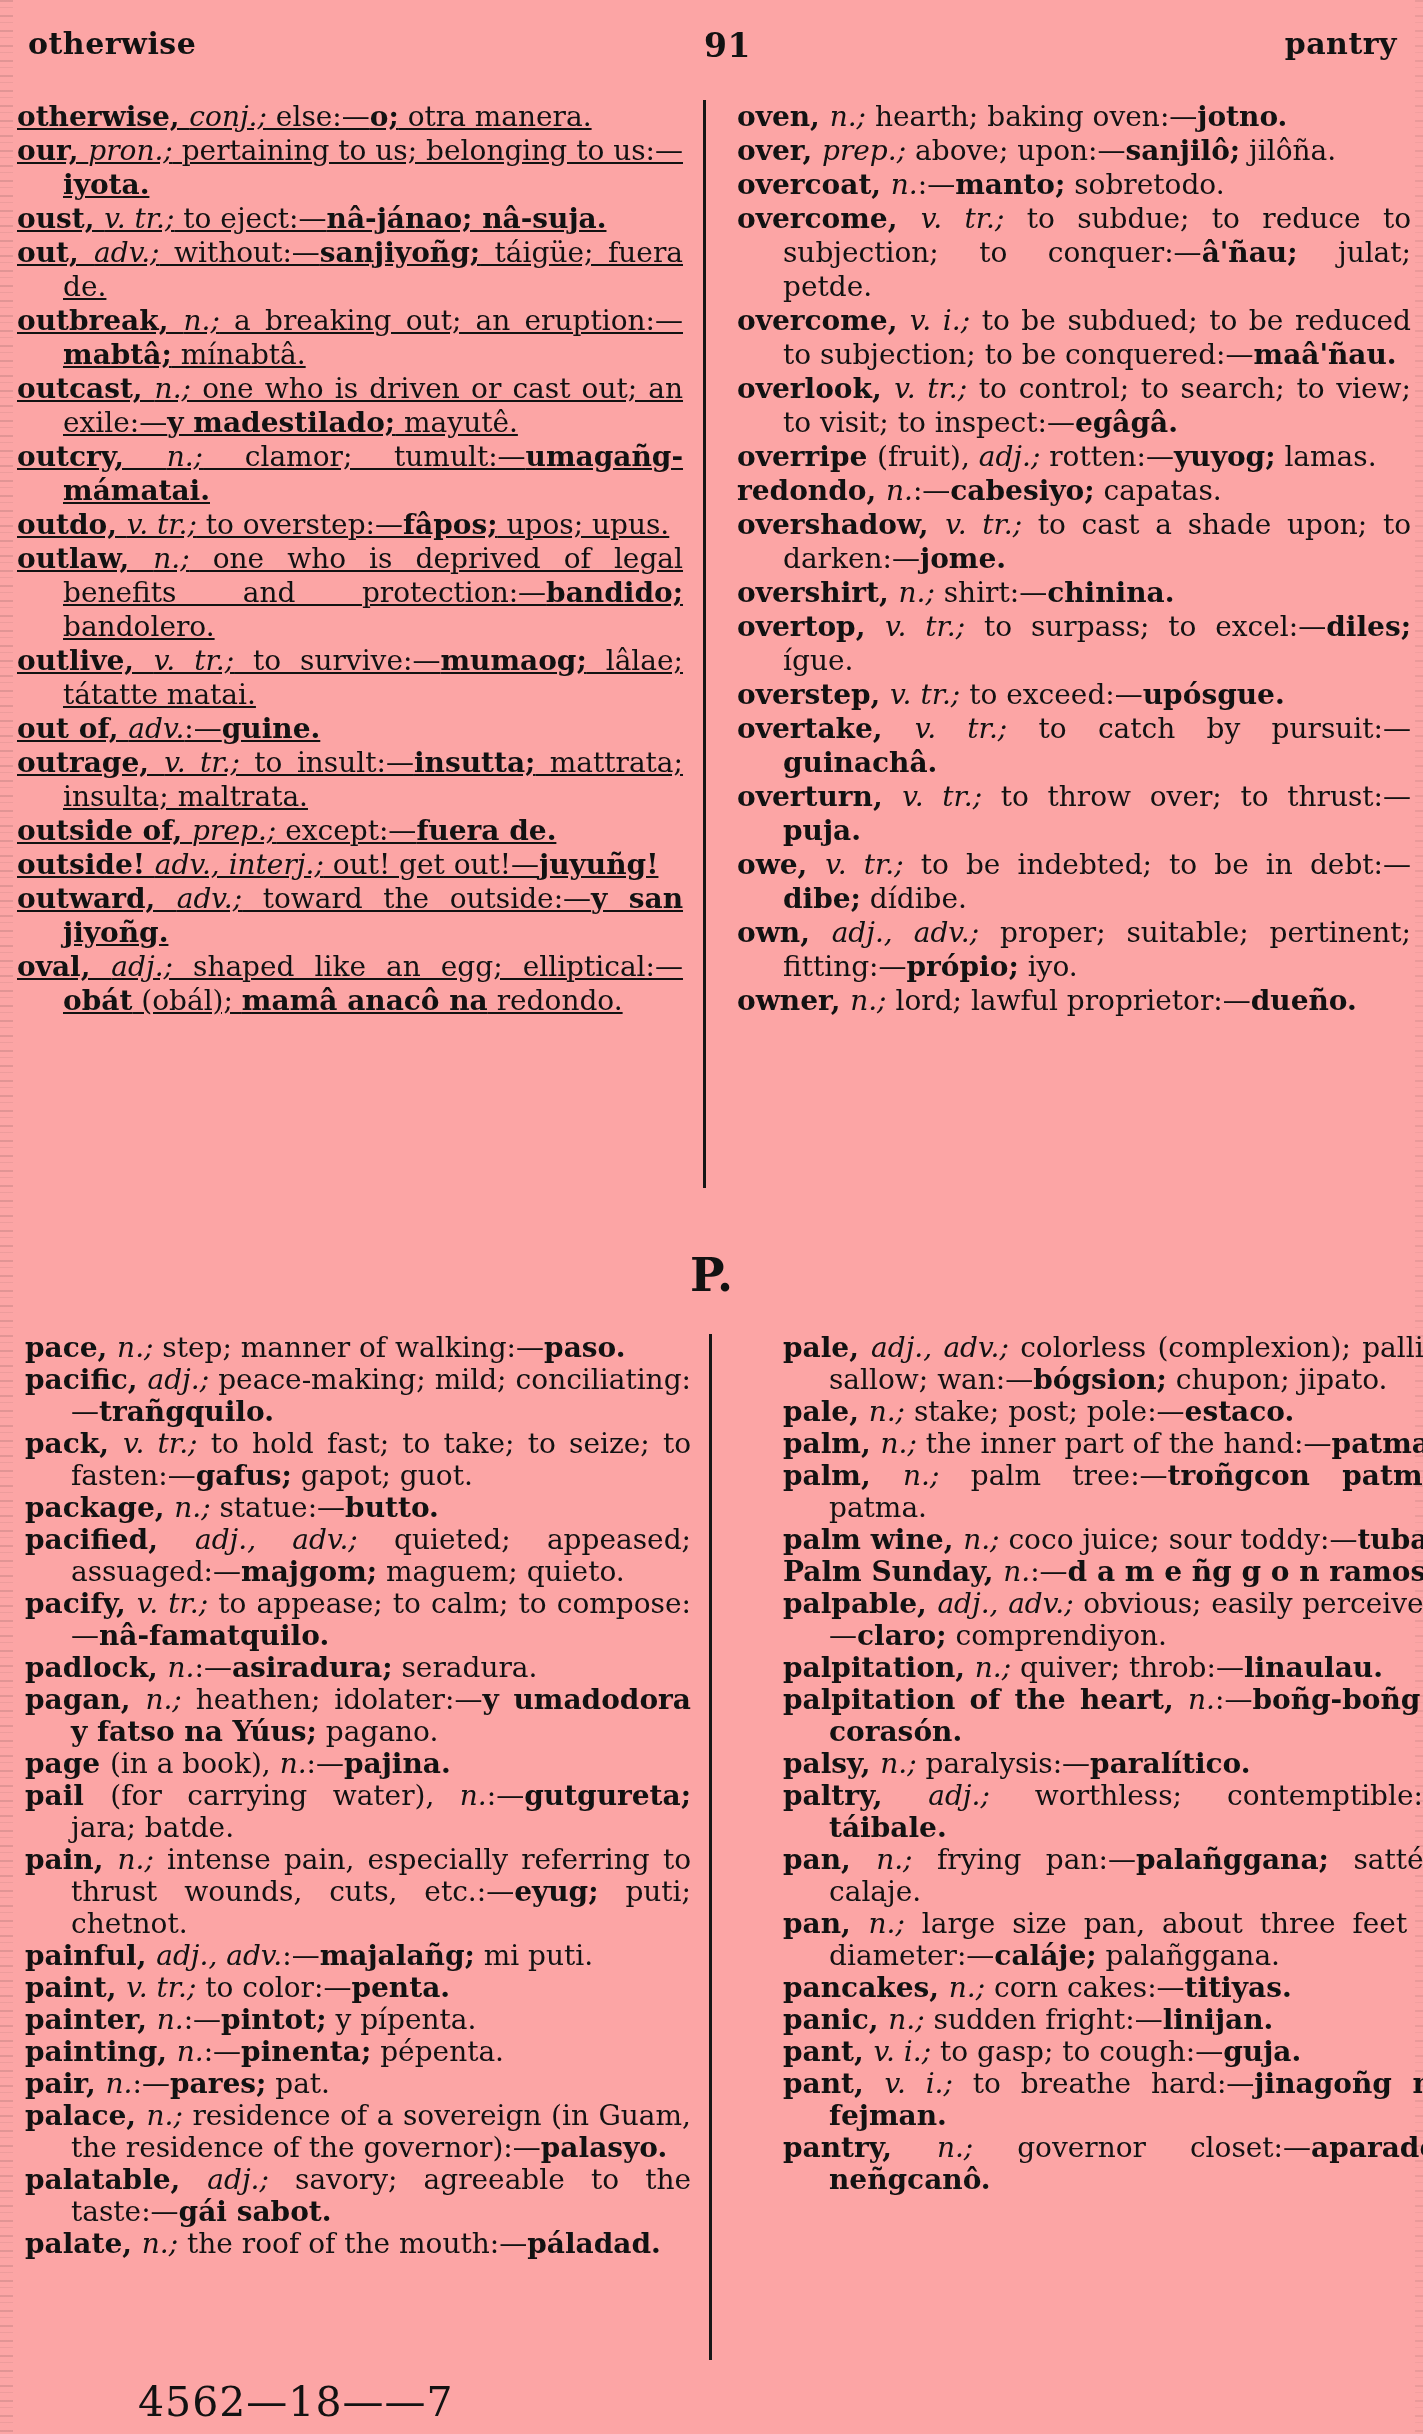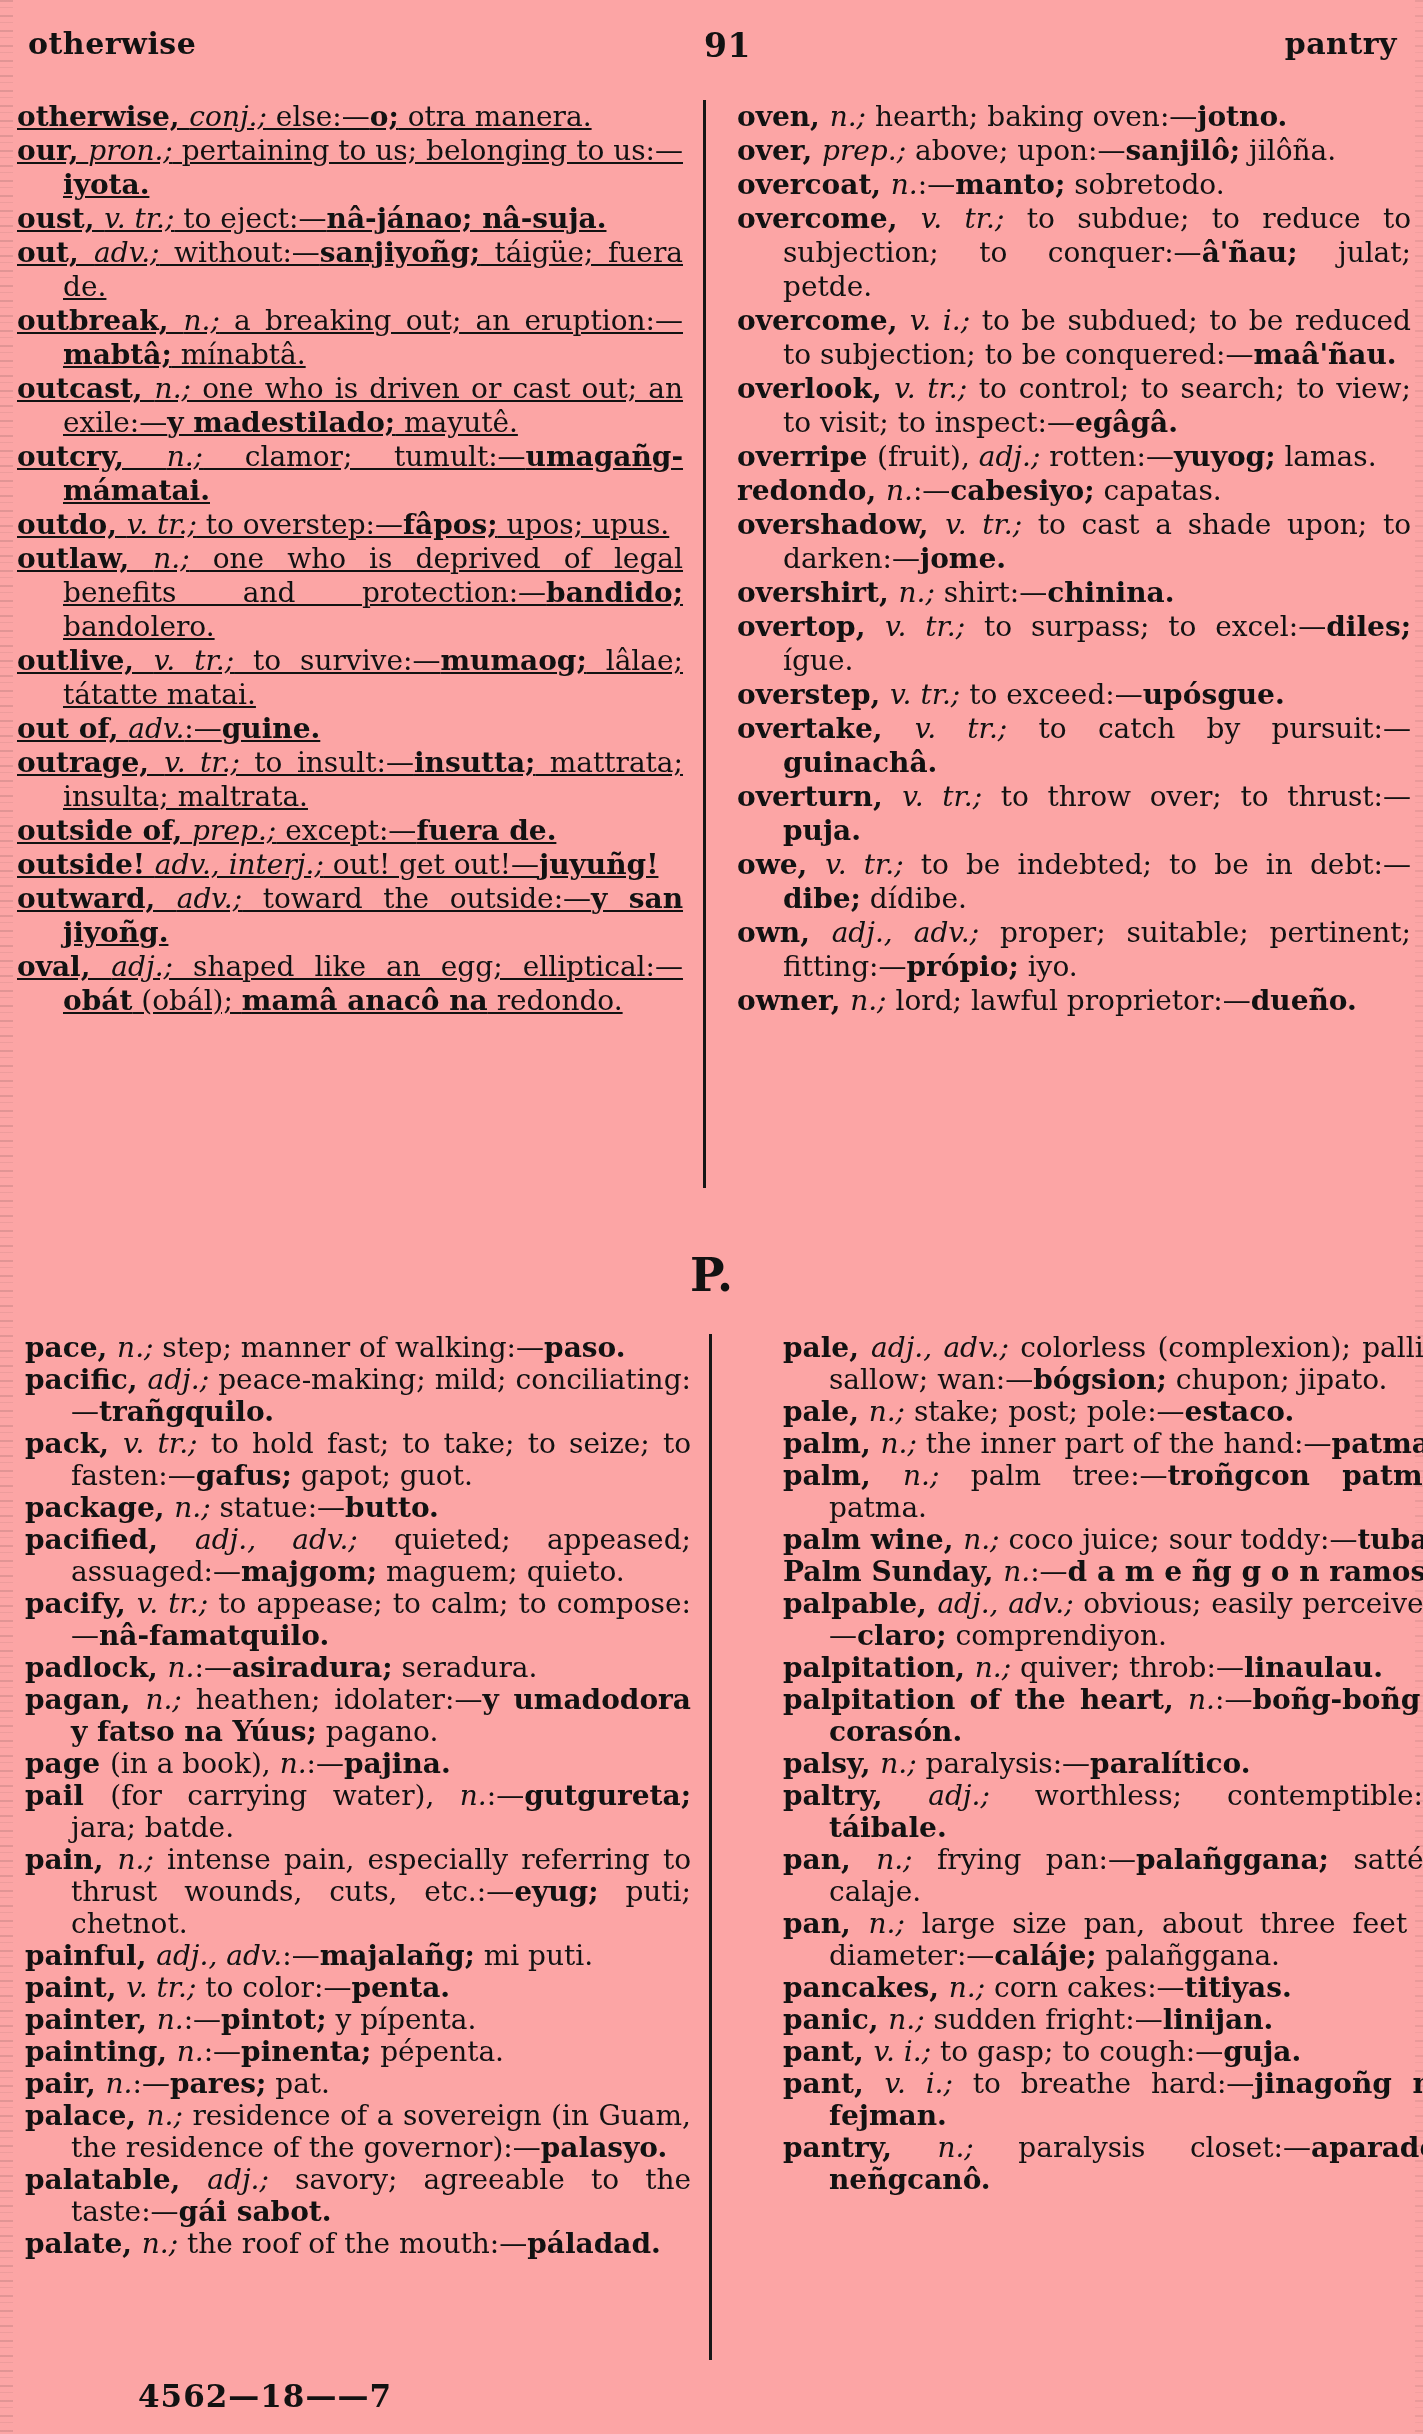--- a/index.html
+++ b/index.html
@@ -37,21 +37,21 @@
   .ital { font-style:italic; }
   .divider { position:absolute; width:3px; background:#161616; }
   #divider-top    { left:703px; top:100px;  height:1088px; }
   #divider-bottom { left:709px; top:1334px; height:1026px; }
   .section-heading {
     position:absolute; left:0; width:1423px; top:1248px;
     text-align:center; font-weight:bold; font-size:46px;
   }
   .footer-sig {
     position:absolute; left:138px; top:2378px;
-    font-weight:bold; font-size:31px; letter-spacing:1px; white-space:nowrap;
+    font-weight:normal; font-size:41px; letter-spacing:1px; white-space:nowrap;
   }
 </style>
 </head>
 <body style="color: rgb(18, 18, 18);">
 
 <div class="page">
 
   <div class="edge-noise"></div>
   <div class="edge-noise right"></div>
 
@@ -134,18 +134,18 @@
       <p class="entry"><span class="hw">palpitation, </span><span class="ital">n.;</span><span> quiver; throb:—</span><span class="bold">linaulau.</span></p>
       <p class="entry"><span class="hw">palpitation of the heart, </span><span class="ital">n.</span><span>:—</span><span class="bold">boñg-boñg y corasón.</span></p>
       <p class="entry"><span class="hw">palsy, </span><span class="ital">n.;</span><span> paralysis:—</span><span class="bold">paralítico.</span></p>
       <p class="entry"><span class="hw">paltry, </span><span class="ital">adj.;</span><span> worthless; contemptible:—</span><span class="bold">táibale.</span></p>
       <p class="entry"><span class="hw">pan, </span><span class="ital">n.;</span><span> frying pan:—</span><span class="bold">palañggana;</span><span> sattén; calaje.</span></p>
       <p class="entry"><span class="hw">pan, </span><span class="ital">n.;</span><span> large size pan, about three feet in diameter:—</span><span class="bold">caláje;</span><span> palañggana.</span></p>
       <p class="entry"><span class="hw">pancakes, </span><span class="ital">n.;</span><span> corn cakes:—</span><span class="bold">titiyas.</span></p>
       <p class="entry"><span class="hw">panic, </span><span class="ital">n.;</span><span> sudden fright:—</span><span class="bold">linijan.</span></p>
       <p class="entry"><span class="hw">pant, </span><span class="ital">v. i.;</span><span> to gasp; to cough:—</span><span class="bold">guja.</span></p>
       <p class="entry"><span class="hw">pant, </span><span class="ital">v. i.;</span><span> to breathe hard:—</span><span class="bold">jinagoñg na fejman.</span></p>
-      <p class="entry"><span class="hw">pantry, </span><span class="ital">n.;</span><span> paralysis closet:—</span><span class="bold">aparadot neñgcanô.</span></p>
+      <p class="entry"><span class="hw">pantry, </span><span class="ital">n.;</span><span> governor closet:—</span><span class="bold">aparadot neñgcanô.</span></p>
     </div>
 
   <div class="footer-sig">4562—18——7</div>
 
 </div>
 
 </body></html>

